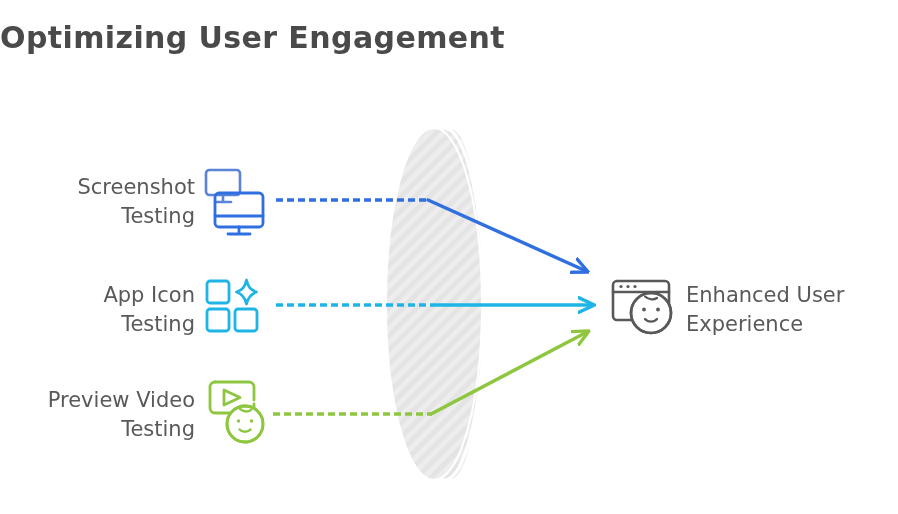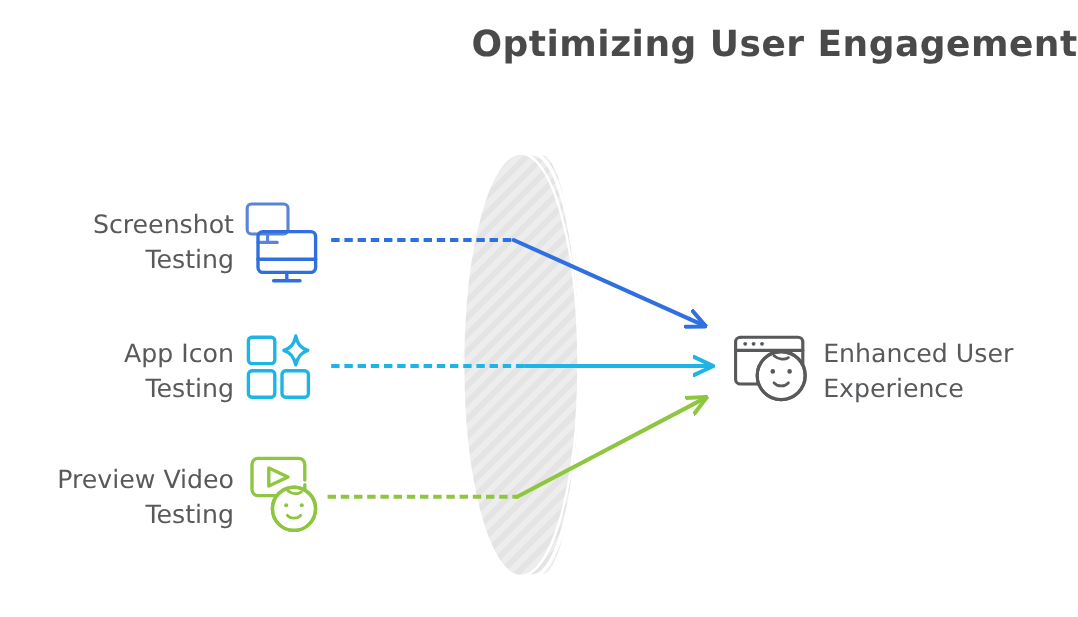--- a/index.html
+++ b/index.html
@@ -18,21 +18,21 @@
     position: absolute;
     left: 0; top: 0;
     width: 898px;
     height: 514px;
   }
   .title {
     position: absolute;
     left: 0;
     top: 20px;
     width: 898px;
-    text-align: right;
+    text-align: left;
     font-family: "DejaVu Sans", sans-serif;
     font-size: 30px;
     font-weight: bold;
     color: #4a4a4a;
     letter-spacing: 0.4px;
   }
   .node-label {
     position: absolute;
     font-family: "DejaVu Sans", sans-serif;
     font-size: 21px;

